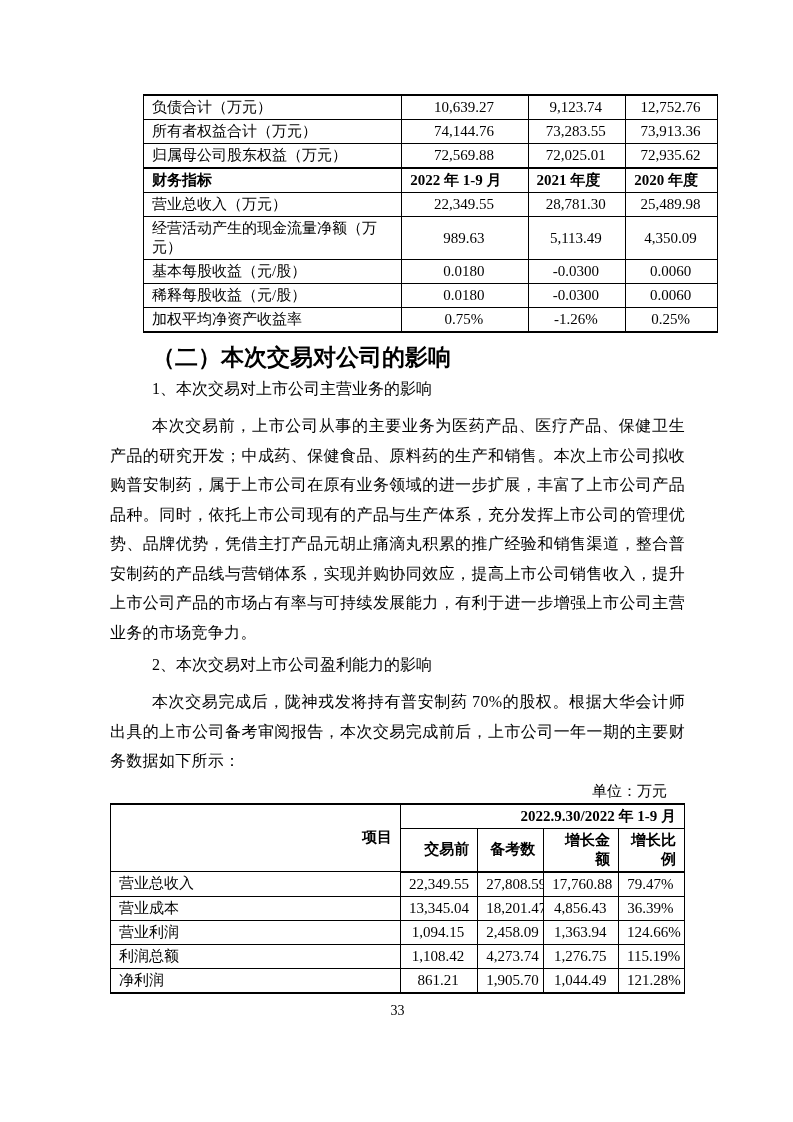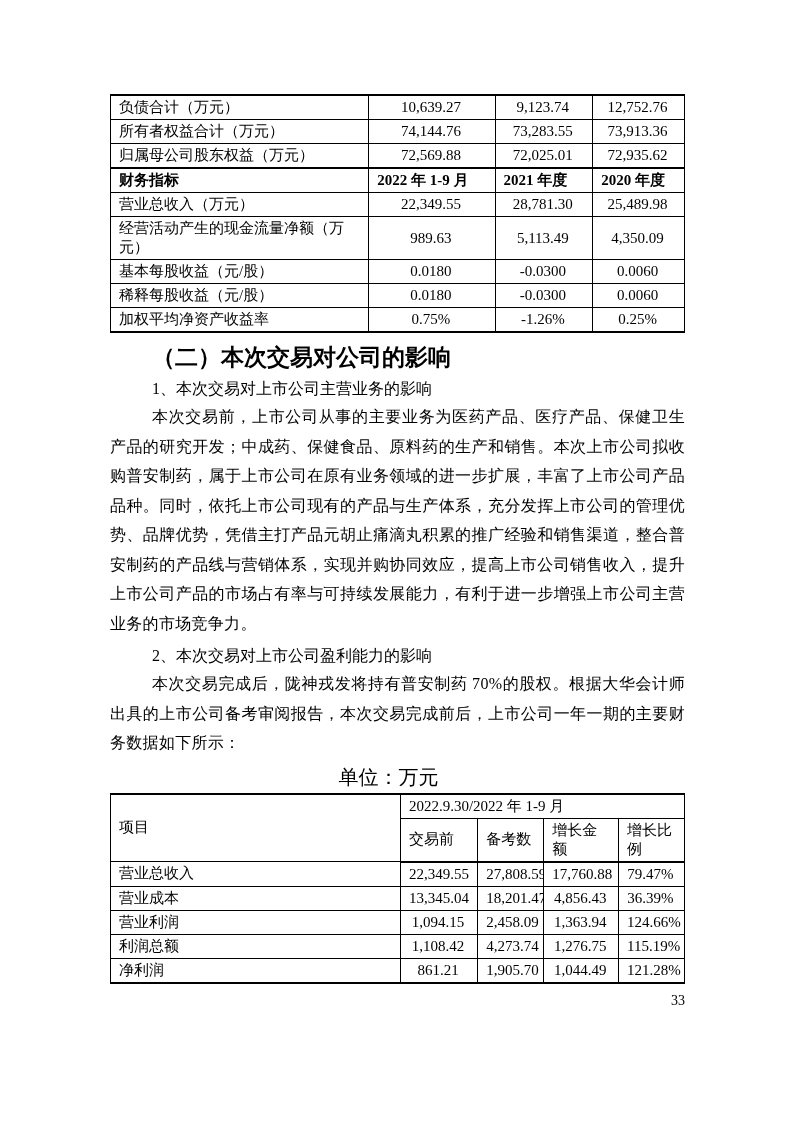--- a/index.html
+++ b/index.html
@@ -27,59 +27,59 @@
     font-size: 15px;
     table-layout: fixed;
   }
   td {
     border: 1px solid #000;
     padding: 2px 8px;
     line-height: 19px;
     vertical-align: middle;
     overflow: hidden;
   }
-  .t1 { border-top: 2.5px solid #000; border-bottom: 2.5px solid #000; }
+  .t1 { border-top: 2.5px solid #000; border-bottom: 2.5px solid #000; margin-left: 33px; }
   .t2 { border-top: 2.5px solid #000; border-bottom: 2.5px solid #000; }
   .t1 tr.hdr td { border-top: 2.5px solid #000; font-weight: bold; }
   .t2 tr.subhdr td { border-bottom: 2.5px solid #000; }
   td.lbl { text-align: left; }
   td.num { text-align: center; padding-right: 10px; font-family: "Liberation Serif", serif; }
-  td.chead { text-align: left; font-weight: normal; }
+  td.chead { text-align: right; font-weight: bold; }
 
   
   .h2 {
     margin-top: 12px;
     padding-left: 42px;
     font-size: 23px;
     font-weight: bold;
     line-height: 26px;
   }
   .subitem {
     margin-top: 4px;
     padding-left: 42px;
     font-size: 16px;
     line-height: 27px;
   }
   .para {
-    margin-top: 0;
+    margin-top: 9px;
     font-size: 16px;
     line-height: 29.5px;
     text-align: justify;
     text-indent: 42px;
     letter-spacing: 0.3px;
   }
   .unit-line {
     margin: 6px 0 2px;
-    text-align: center;
+    text-align: right;
     padding-right: 18px;
-    font-size: 20px;
+    font-size: 15px;
   }
   .page-num {
     margin-top: 9px;
-    text-align: right;
+    text-align: center;
     font-size: 14px;
   }
 </style>
 </head>
 <body>
 
 <div class="content">
 
   <table class="t1">
     <colgroup>

